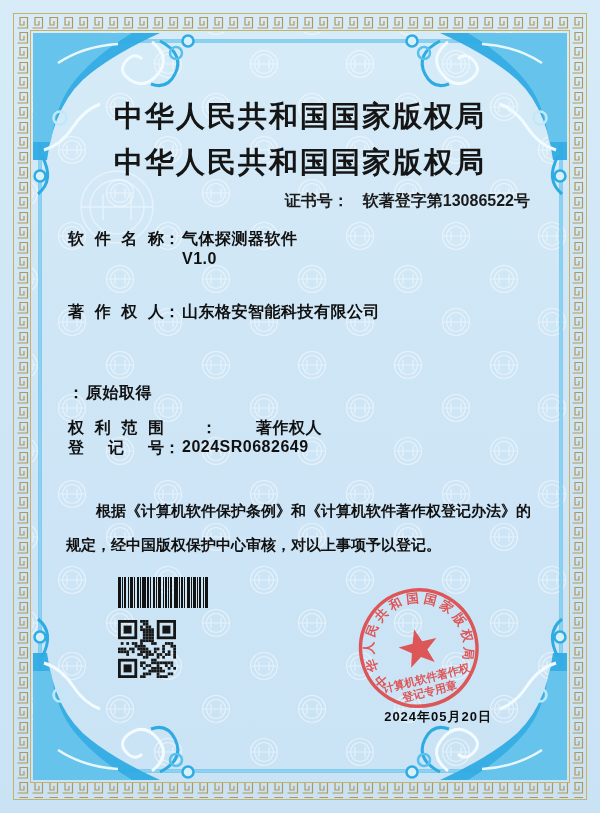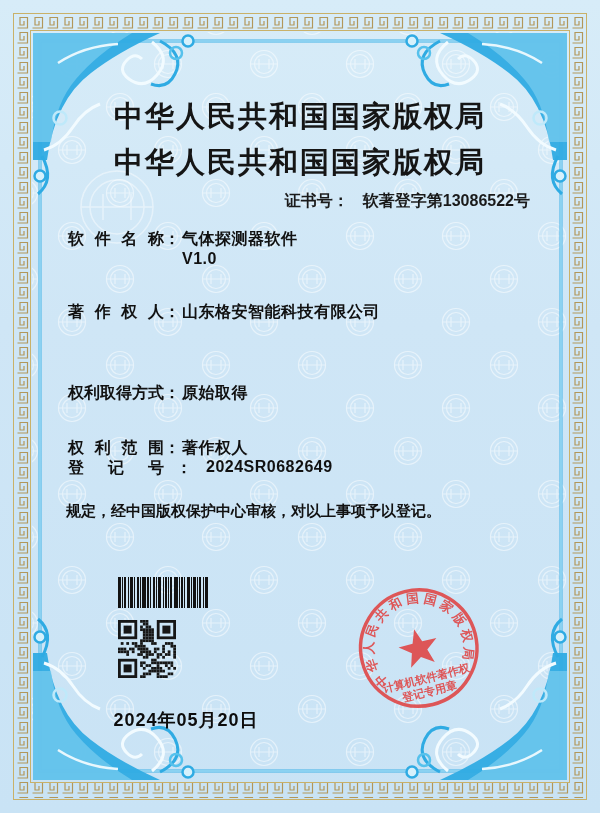--- a/index.html
+++ b/index.html
@@ -36,40 +36,40 @@
   .flabel{
     display:inline-block;width:96px;
     text-align:justify;text-align-last:justify;
   }
   .fcolon{display:inline-block;width:16px;text-align:left;}
   .fvalue{margin-left:2px;letter-spacing:0.5px;}
   .fvalcol{display:flex;flex-direction:column;margin-left:2px;letter-spacing:0.5px;justify-content:center;}
   .r1{top:229px;}
   .r2{top:290px;margin-top:12px;}
   .r3{top:383px;}
-  .r4{top:438px;}
-  .r5{top:458px;gap:12px;}
+  .r4{top:418px;gap:37px;}
+  .r5{top:438px;}
 
   .bodytext{
     position:absolute;left:66px;top:494px;width:478px;
     font-size:15px;font-weight:bold;color:#111;line-height:34px;
   }
   .bodytext .ln1{text-indent:2em;}
 
   .barcode{position:absolute;left:118px;top:577px;width:90px;height:31px;}
   .qrcode{position:absolute;left:118px;top:620px;width:58px;height:58px;}
 
   .seal{
     position:absolute;left:356px;top:586px;width:126px;height:126px;
     transform:rotate(-14deg);opacity:.9;
   }
   .datetext{
     position:absolute;left:0;top:708px;width:492px;
-    font-size:18px;font-weight:bold;color:#0d0d0d;letter-spacing:1px;
-    text-align:center;text-indent:-180px; 
+    font-size:13px;font-weight:bold;color:#0d0d0d;letter-spacing:1px;
+    text-align:right;text-indent:-180px; 
     white-space:nowrap;
   }
   .datetext .inner{display:inline-block;margin-left:240px;}
 </style>
 </head>
 <body>
 
 <div class="cert">
 
   <svg class="deco" width="600" height="813" viewBox="0 0 600 813" xmlns="http://www.w3.org/2000/svg">
@@ -138,38 +138,38 @@
     </span>
   </div>
 
   <div class="frow r2">
     <span class="flabel">著作权人</span>
       <span class="fcolon">：</span>
     <span class="fvalue">山东格安智能科技有限公司</span>
   </div>
 
   <div class="frow r3">
-    <span class="flabel">权利取得方式</span>
       <span class="fcolon">：</span>
     <span class="fvalue">原始取得</span>
   </div>
 
   <div class="frow r4">
     <span class="flabel">权利范围</span>
       <span class="fcolon">：</span>
     <span class="fvalue">著作权人</span>
   </div>
 
   <div class="frow r5">
     <span class="flabel">登记号</span>
       <span class="fcolon">：</span>
     <span class="fvalue">2024SR0682649</span>
   </div>
 
   <div class="bodytext">
+    <div class="ln1">根据《计算机软件保护条例》和《计算机软件著作权登记办法》的</div>
     <div class="ln2">规定，经中国版权保护中心审核，对以上事项予以登记。</div>
   </div>
 
   <div class="barcode">
     <svg width="90" height="31" viewBox="0 0 90 31" xmlns="http://www.w3.org/2000/svg">
       <line x1="0" y1="15.5" x2="90" y2="15.5" stroke="#121212" stroke-width="31" stroke-dasharray="3 1 1 1 2 2 1 1 3 1 1 2 2 1 1 1 4 1 2 1 1 2 2 1 1 1 3 2 1 1 2 1 1 1 2 2 4 1 1 1 2 1 1 2 3 1 1 1"></line>
     </svg>
   </div>
 
   <div class="qrcode">

